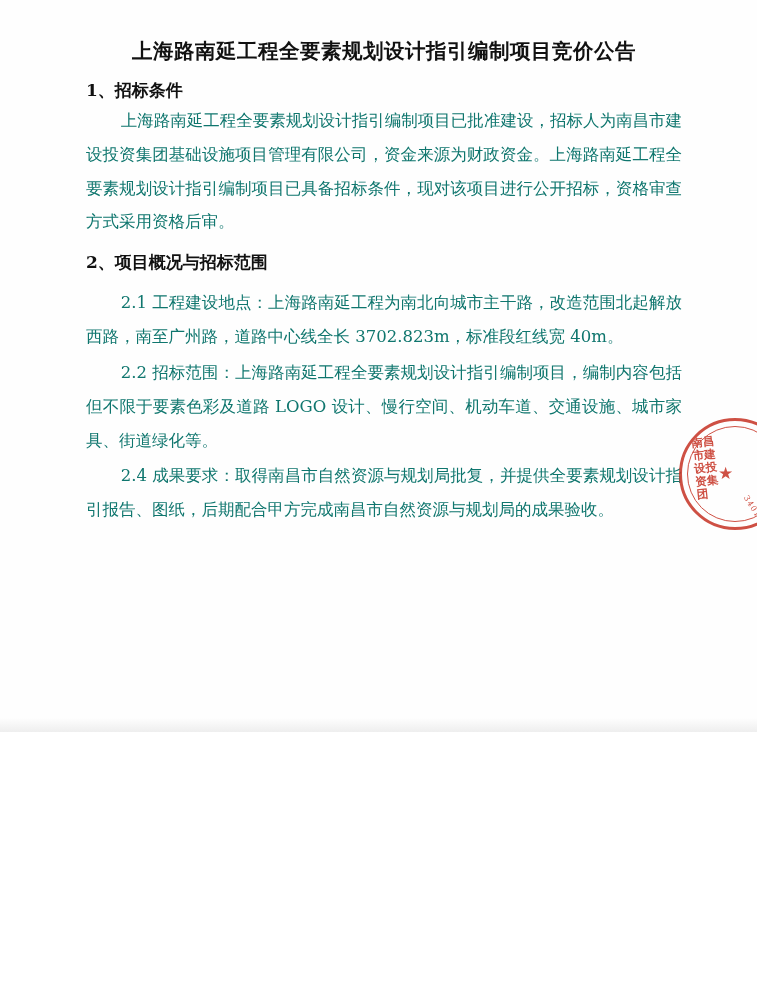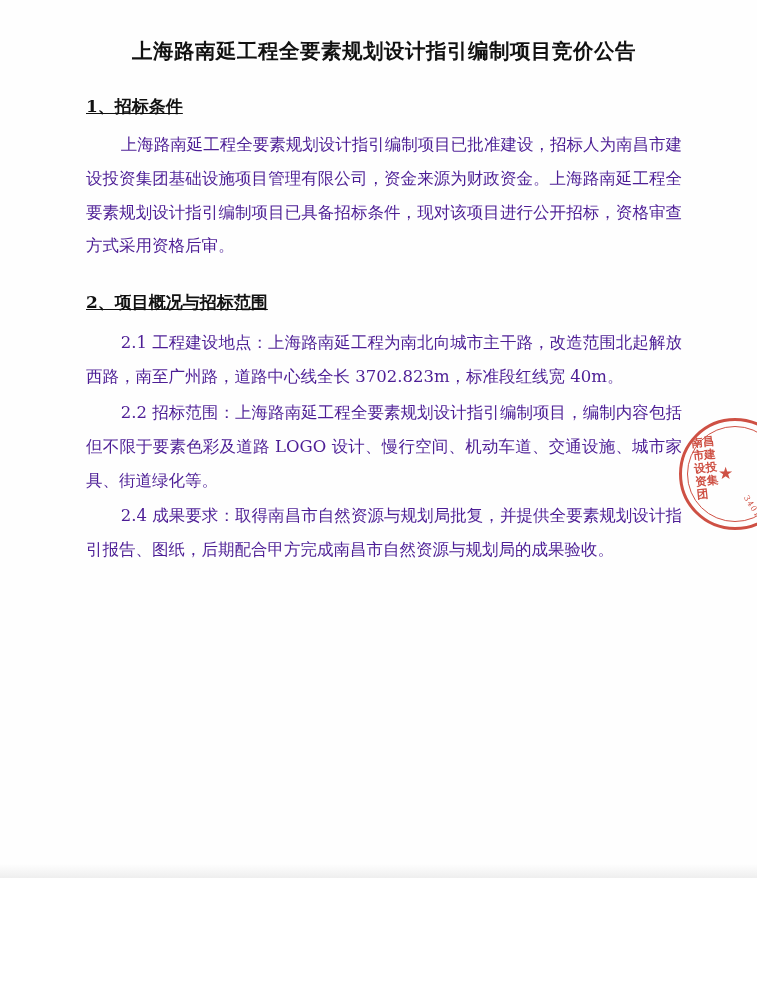--- a/index.html
+++ b/index.html
@@ -12,53 +12,52 @@
     height: 992px;
     position: relative;
     overflow: hidden;
     font-family: "DejaVu Serif", "Liberation Serif", serif;
     color: #1a1a1a;
   }
   .page {
     position: absolute;
     left: 0; top: 0;
     width: 757px;
-    height: 878px;
+    height: 732px;
     background: #fefefe;
   }
   .content {
     position: absolute;
     left: 86px;
     top: 22px;
     width: 596px;
   }
   .doc-title {
     text-align: center;
     font-size: 20.5px;
     font-weight: bold;
     letter-spacing: 0.5px;
     margin: 14px 0 0 0;
     line-height: 1.5;
     color: #111;
   }
   .section-head {
     font-size: 17px;
     font-weight: bold;
-    margin: 26px 0 0 0;
+    margin: 10px 0 0 0;
     line-height: 1.6;
     color: #111;
-    text-decoration: underline;
   }
   .para {
     font-size: 16.5px;
     line-height: 2.05;
-    margin: 8px 0 0 0;
+    margin: 0 0 0 0;
     text-align: justify;
     text-justify: inter-ideograph;
-    color: #4c1d95;
+    color: #0f766e;
   }
   .indent2 {
     text-indent: 2.1em;
   }
   .para.tight {
     margin-top: 2px;
   }
   .para-block {
     margin-top: 10px;
   }

